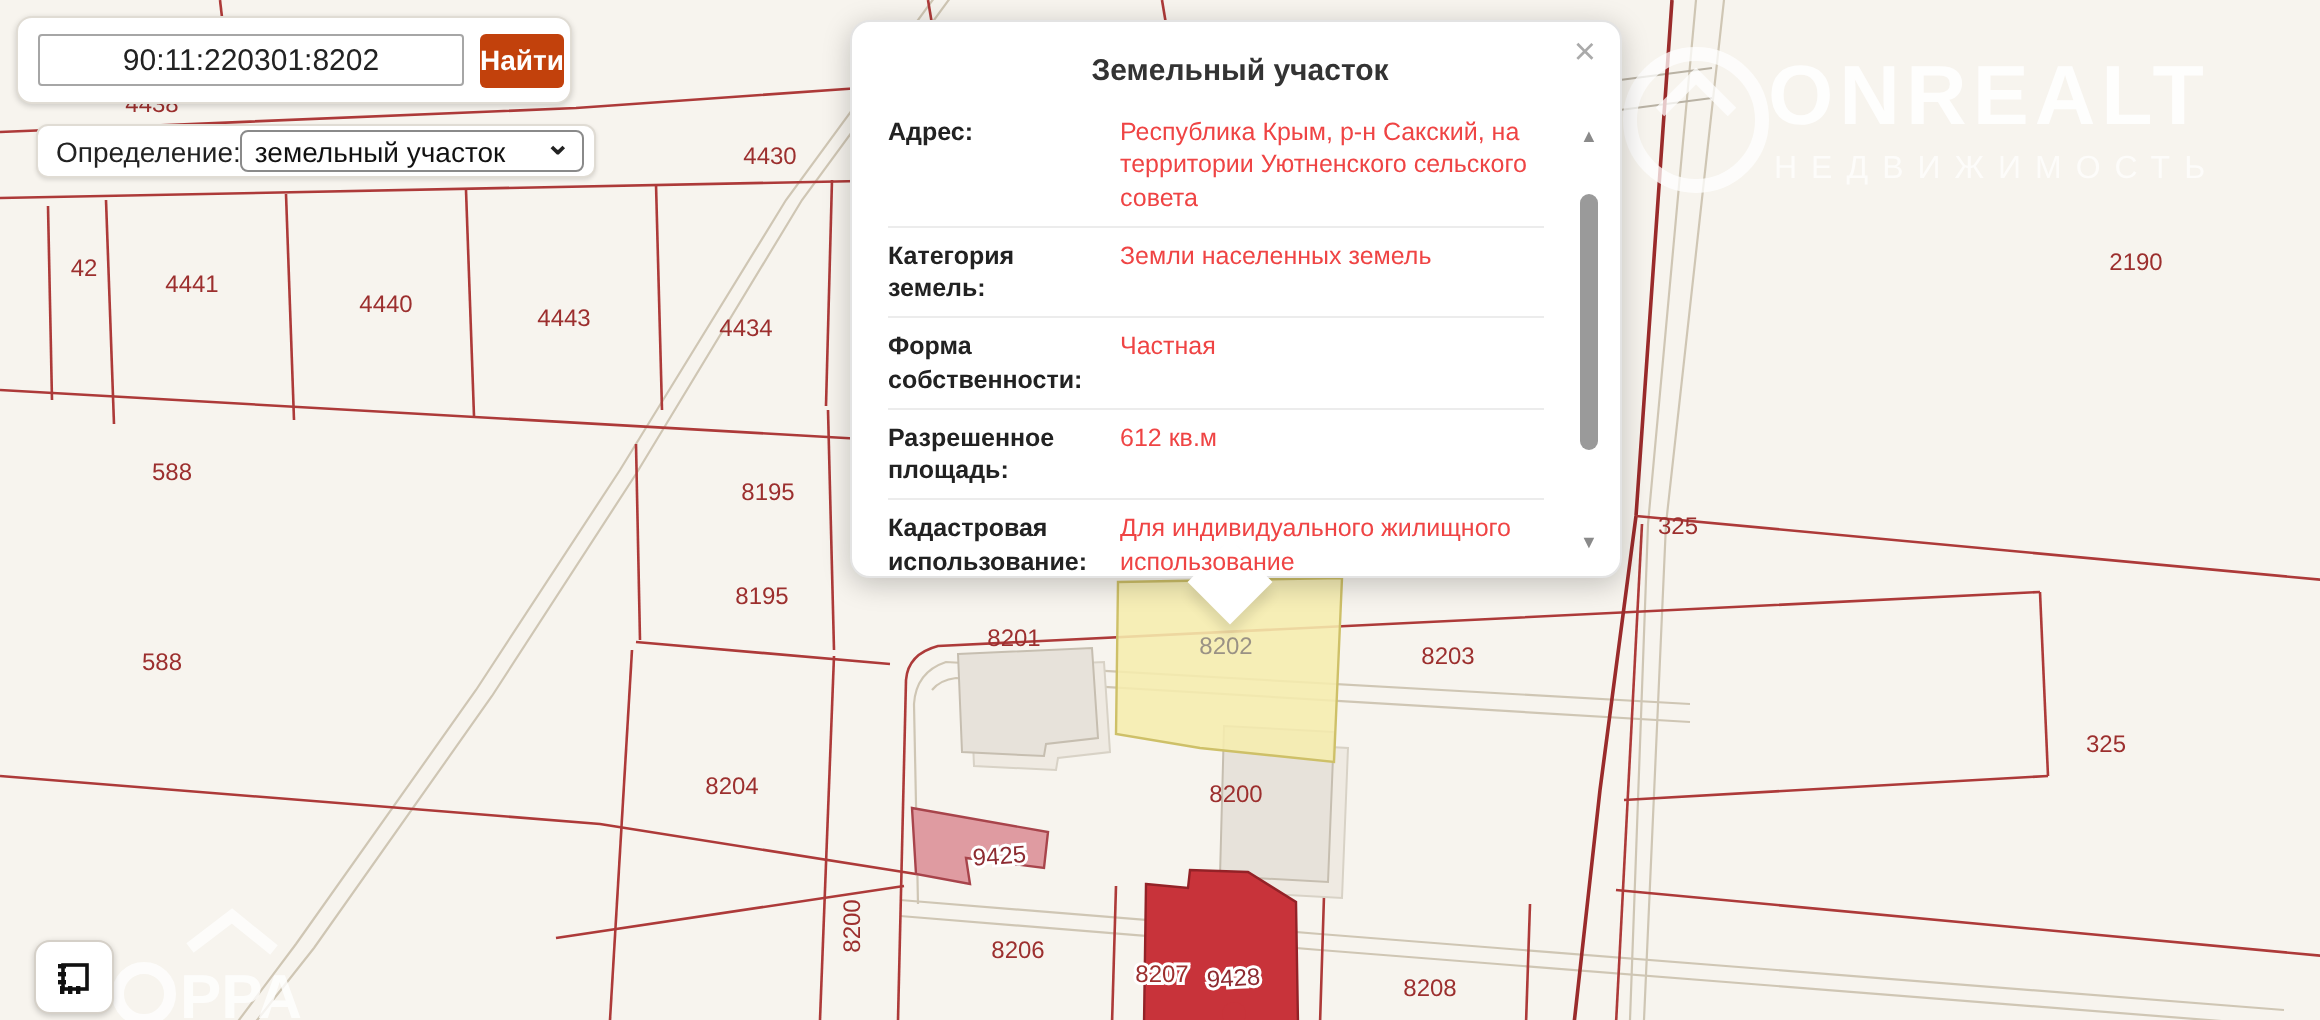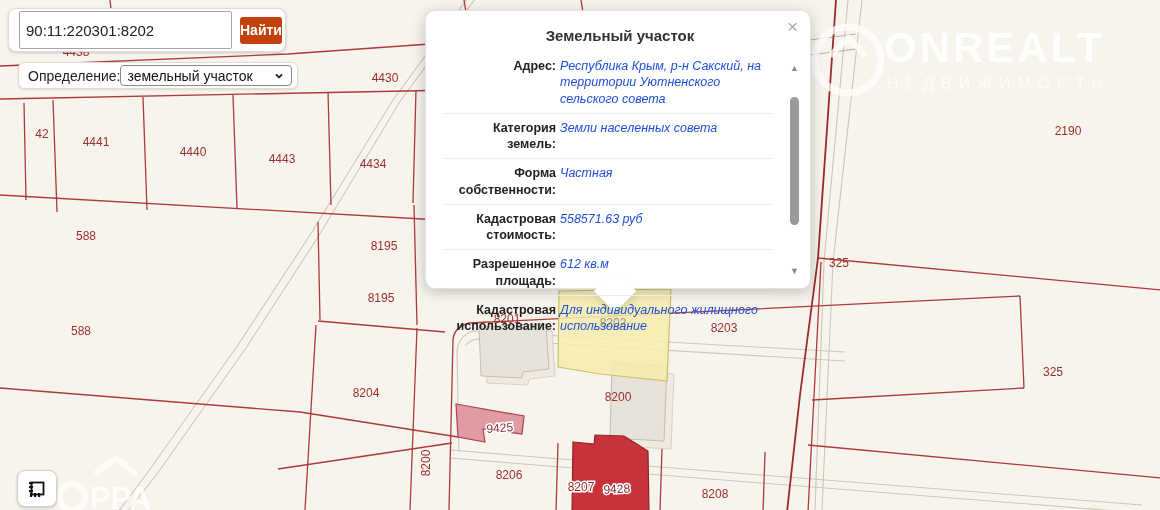--- a/index.html
+++ b/index.html
@@ -4,22 +4,22 @@
 <style>
   * { margin:0; padding:0; box-sizing:border-box; }
   body { font-family:"Liberation Sans", sans-serif; background:#fff; }
   .stage { position:relative; width:1160px; height:510px; overflow:hidden; background:#f7f4ee; }
   svg text { user-select:none; }
 
   
   .search-panel { position:absolute; left:8px; top:8px; width:278px; height:44px;
     background:#fff; border:1px solid #e0dcd4; border-radius:8px;
     box-shadow:0 1px 3px rgba(0,0,0,.18); display:flex; align-items:center; gap:8px; padding:0 10px; z-index:5; }
-  .search-input { flex:1; height:38px; border:1px solid #a6a6a6; border-radius:2px;
-    font-family:"Liberation Sans",sans-serif; font-size:15px; color:#222; padding:0 6px; }
+  .search-input { flex:1; height:26px; border:1px solid #a6a6a6; border-radius:2px;
+    font-family:"Liberation Sans",sans-serif; font-size:15px; color:#222; padding:0 6px;text-align:center; }
   .search-btn { width:66px; height:27px; background:#c2410c; color:#fff; border:none;
     border-radius:3px; font-family:"Liberation Sans",sans-serif; font-weight:bold; font-size:14px; cursor:pointer; }
 
   .definition-panel { position:absolute; left:18px; top:62px; height:27px;
     background:#fff; border:1px solid #e0dcd4; border-radius:6px;
     box-shadow:0 1px 2px rgba(0,0,0,.12); display:flex; align-items:center;
     padding:0 5px 0 9px; gap:0; font-size:14px; color:#222; z-index:5; }
   .definition-select { display:flex; align-items:center; border:1px solid #8a8a8a; border-radius:4px;
     height:21px; padding:0 6px; font-size:14px; color:#111; background:#fff; cursor:pointer; }
   .definition-select .chev { margin-left:20px; font-weight:bold; font-size:15px; line-height:10px;
@@ -30,22 +30,22 @@
     background:#fff; border:1px solid #e3e3e3; border-radius:10px;
     box-shadow:0 3px 14px rgba(0,0,0,.22); padding:12px 14px 8px 18px; z-index:6; }
   .popup-tail { position:absolute; left:174px; top:265px; width:30px; height:30px;
     background:#fff; transform:rotate(45deg); box-shadow:4px 4px 6px rgba(0,0,0,.10); z-index:-0; }
   .popup-close { position:absolute; right:12px; top:6px; color:#aaa; font-size:19px;
     line-height:19px; cursor:pointer; }
   .popup-title { text-align:center; font-weight:bold; font-size:15px; color:#333; margin:4px 0 8px; }
   .popup-rows { margin-right:24px; position:relative; z-index:1; }
   .popup-row { display:flex; padding:6px 0; border-top:1px solid #ececec; }
   .popup-row:first-child { border-top:none; }
-  .popup-row .lbl { width:112px; flex:none; font-weight:bold; font-size:12.5px; color:#222; line-height:1.3;text-align:right; }
-  .popup-row .val { font-size:12.5px; color:#1d4ed8; line-height:1.3; padding-left:4px;font-style:italic; }
+  .popup-row .lbl { width:112px; flex:none; font-weight:bold; font-size:12.5px; color:#222; line-height:1.3; }
+  .popup-row .val { font-size:12.5px; color:#ef4444; line-height:1.3; padding-left:4px; }
   .popup-scrollbar { position:absolute; right:9px; top:52px; bottom:12px; width:13px; }
   .sb-arrow { position:absolute; left:0; width:13px; text-align:center; color:#8a8a8a; font-size:9px; }
   .sb-up { top:0; } .sb-down { bottom:0; }
   .sb-thumb { position:absolute; left:2px; top:34px; width:9px; height:128px; background:#9a9a9a; border-radius:5px; }
 
   
   .map-tool { position:absolute; left:17px; top:470px; width:40px; height:37px;
     background:#fff; border:1px solid #d5d0c8; border-radius:8px;
     box-shadow:0 1px 3px rgba(0,0,0,.2); display:flex; align-items:center; justify-content:center;
     z-index:5; cursor:pointer; }
@@ -180,29 +180,25 @@
     <div class="popup-tail"></div>
     <span class="popup-close">×</span>
     <div class="popup-title">Земельный участок</div>
     <div class="popup-rows" id="popup-rows">
         <div class="popup-row">
           <span class="lbl">Адрес:</span>
           <span class="val">Республика Крым, р-н Сакский, на территории Уютненского сельского совета</span>
         </div>
         <div class="popup-row">
           <span class="lbl">Категория земель:</span>
-          <span class="val">Земли населенных совета</span>
+          <span class="val">Земли населенных земель</span>
         </div>
         <div class="popup-row">
           <span class="lbl">Форма собственности:</span>
           <span class="val">Частная</span>
-        </div>
-        <div class="popup-row">
-          <span class="lbl">Кадастровая стоимость:</span>
-          <span class="val">558571.63 руб</span>
         </div>
         <div class="popup-row">
           <span class="lbl">Разрешенное площадь:</span>
           <span class="val">612 кв.м</span>
         </div>
         <div class="popup-row">
           <span class="lbl">Кадастровая использование:</span>
           <span class="val">Для индивидуального жилищного использование</span>
         </div>
       </div>

